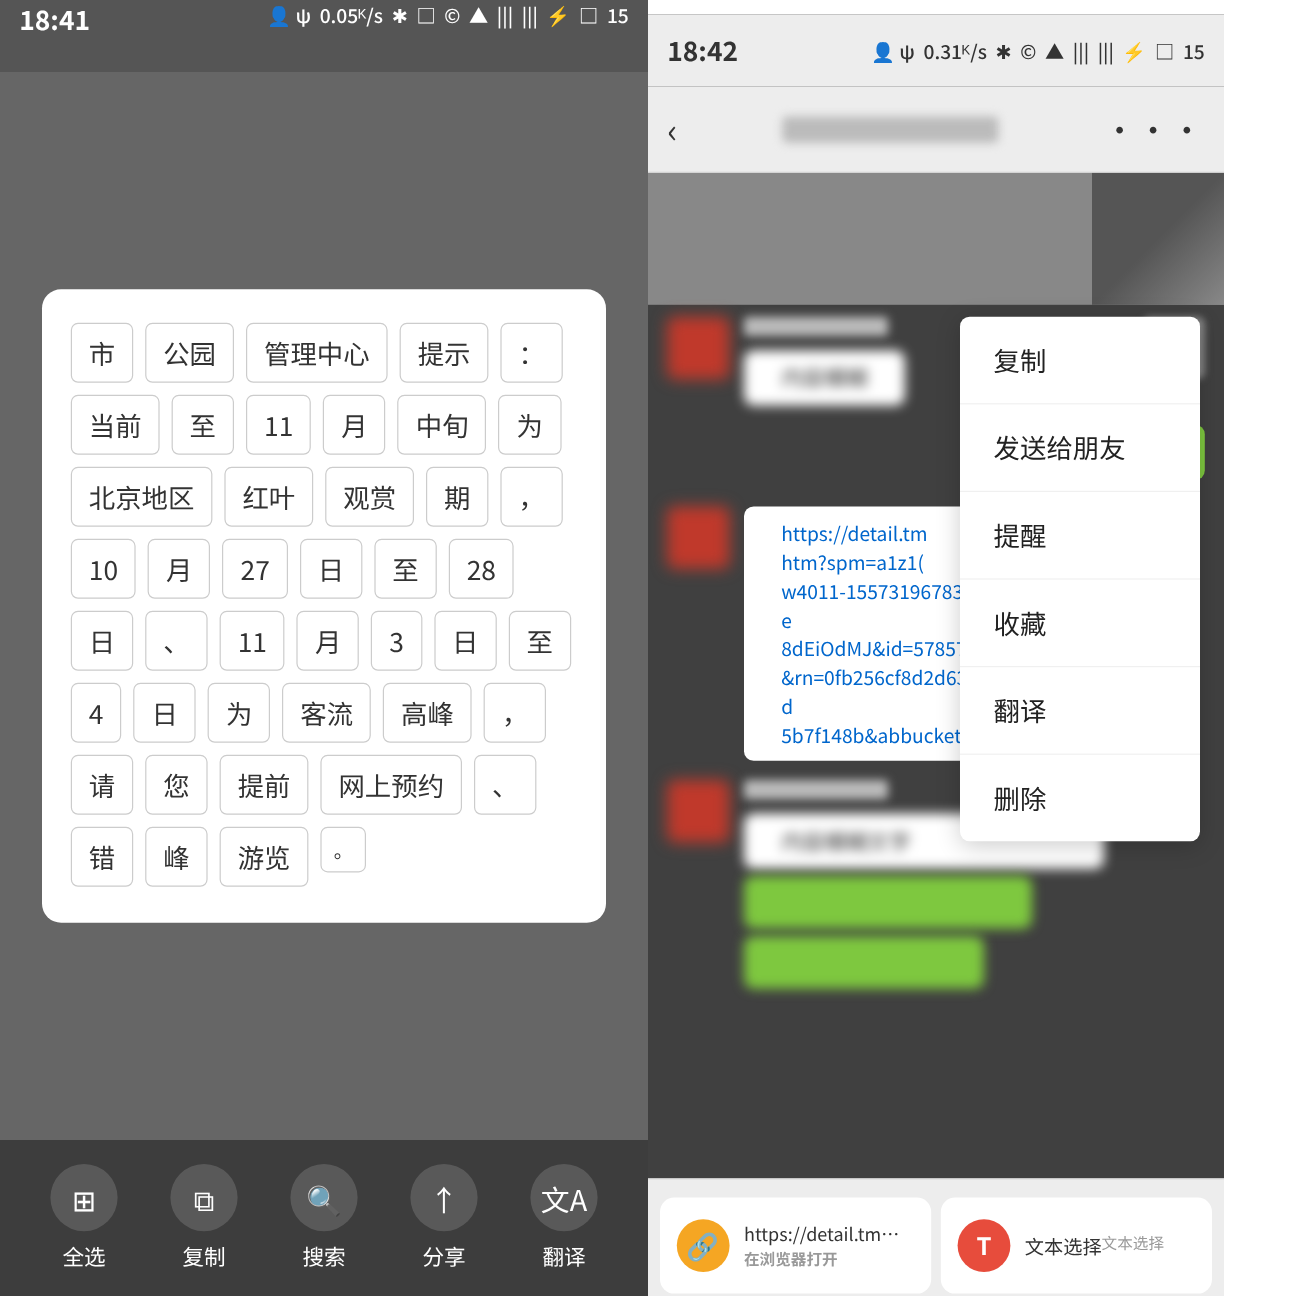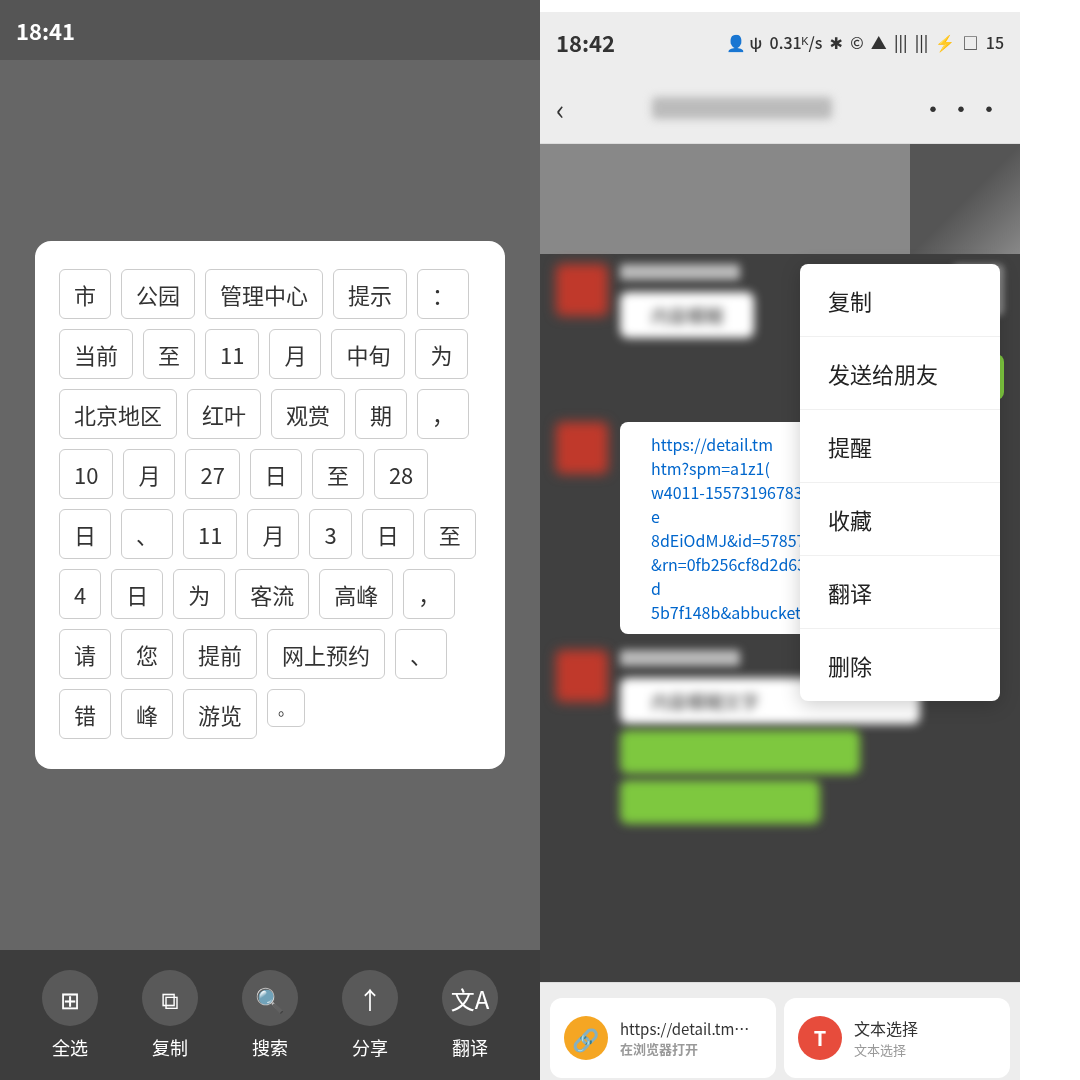--- a/index.html
+++ b/index.html
@@ -16,21 +16,21 @@
       width: 540px;
       height: 1080px;
       background: #555;
       display: flex;
       flex-direction: column;
     }
     .status-bar-left {
       height: 60px;
       background: #555;
       display: flex;
-      align-items: center;
+      align-items: flex-start;
       padding: 0 16px;
       color: white;
       font-size: 22px;
       font-weight: 500;
       justify-content: space-between;
     }
     .status-left-time { font-size: 22px; font-weight: bold; }
     .status-left-icons { display: flex; align-items: center; gap: 6px; font-size: 16px; }
 
     .left-content {
@@ -323,20 +323,21 @@
       flex-shrink: 0;
       filter: blur(3px);
     }
   </style>
 </head>
 <body>
 
 <div class="left-panel">
   <div class="status-bar-left">
     <span class="status-left-time">18:41</span>
+    <span class="status-left-icons">👤 ψ &nbsp;0.05ᴷ/s &nbsp;✱ &nbsp;□ &nbsp;© &nbsp;▲ &nbsp;||| &nbsp;||| &nbsp;⚡ &nbsp;□ &nbsp;15</span>
   </div>
 
   <div class="left-content">
     <div class="word-card">
       <div class="word-grid">
 
         <div class="word-item">市</div>
         <div class="word-item">公园</div>
         <div class="word-item">管理中心</div>
         <div class="word-item">提示</div>
@@ -487,19 +488,19 @@
   <div class="chat-bottom">
     <div class="bottom-link-btn">
       <div class="bottom-link-icon">🔗</div>
       <div class="bottom-link-text">
         <div class="bottom-link-url">https://detail.tmall...</div>
         <div class="bottom-link-sub">在浏览器打开</div>
       </div>
     </div>
     <div class="bottom-text-btn">
       <div class="bottom-text-icon">T</div>
-      <div style="display:flex;flex-direction:column;">
+      <div style="display:flex;flex-direction:row;">
         <div class="bottom-text-label">文本选择</div>
         <div class="bottom-text-sub">文本选择</div>
       </div>
     </div>
   </div>
 </div>
 
 </body></html>

